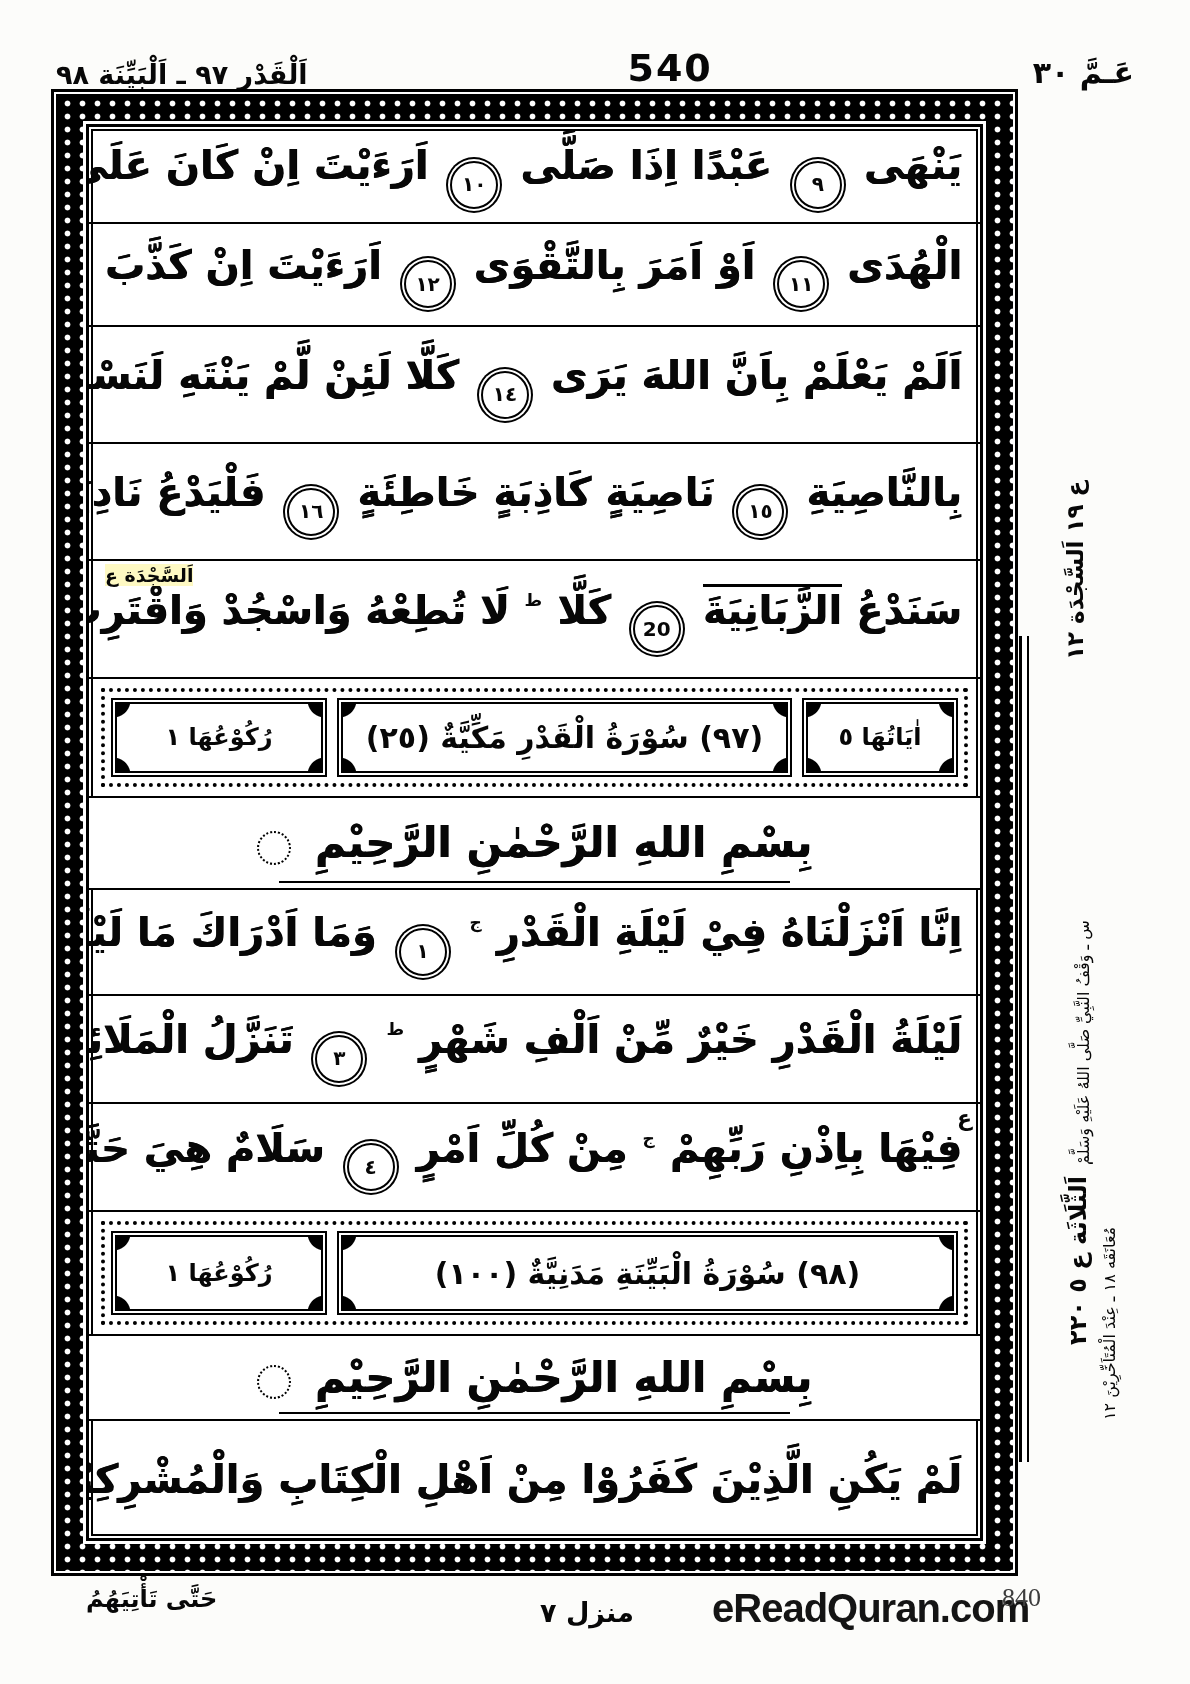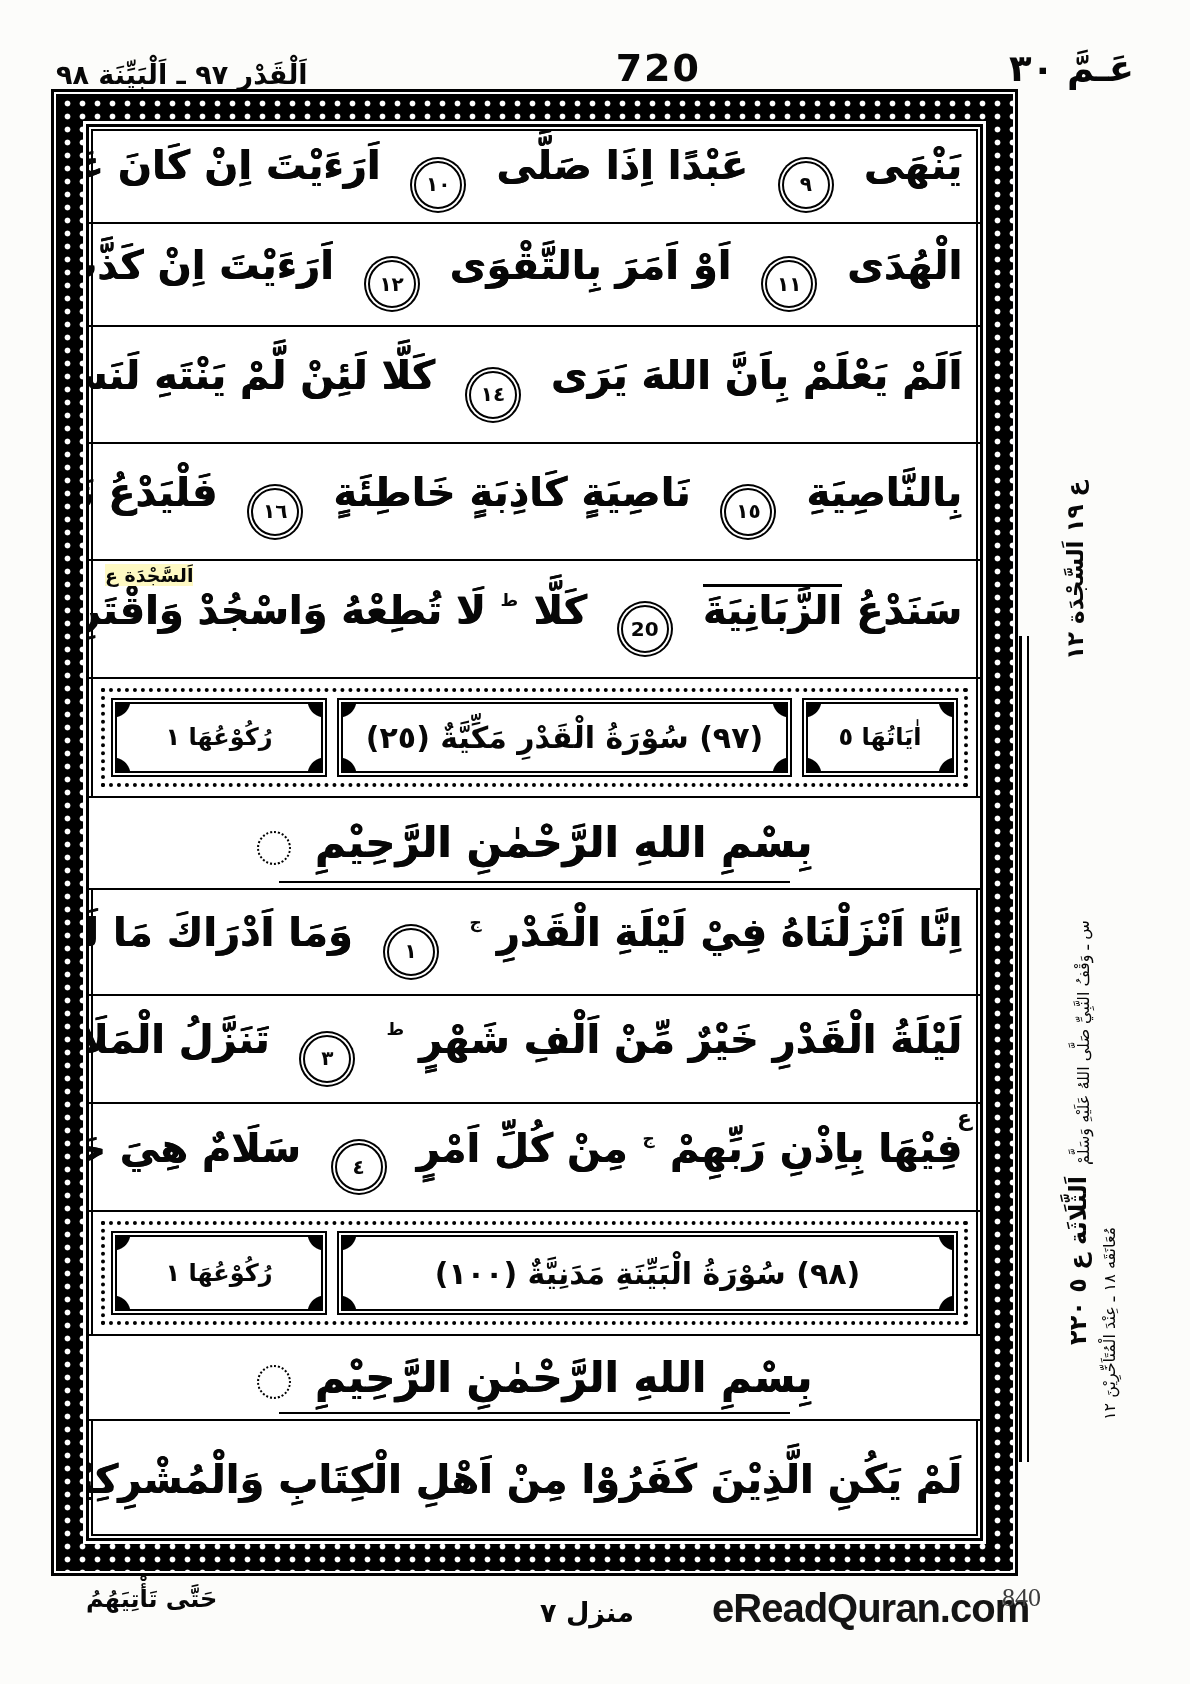--- a/index.html
+++ b/index.html
@@ -8,21 +8,21 @@
     position:relative; width:1190px; height:1684px;
     background:#fcfcfa; overflow:hidden;
     font-family:"DejaVu Sans",sans-serif; color:#070707;
   }
   
   .page-header{
     position:absolute; top:30px; left:56px; right:56px; height:60px;
     display:flex; justify-content:space-between; align-items:flex-end;
     direction:rtl; font-weight:bold;
   }
-  .hdr-right{font-size:37px;}
+  .hdr-right{font-size:30px;}
   .hdr-center{font-size:38px; letter-spacing:2px;}
   .hdr-left{font-size:27px;}
   
   .frame{
     position:absolute; left:56px; top:94px; width:957px; height:1477px;
     background-color:#000;
     background-image:
       radial-gradient(circle, #fff 2.5px, rgba(255,255,255,0) 3.3px);
     background-size:15px 13px; background-position:4px 3px;
     box-shadow:0 0 0 2px #fff, 0 0 0 5px #000;
@@ -43,21 +43,21 @@
     font-size:40px; font-weight:bold; line-height:1.25;
     text-shadow:0.6px 0 #000;
     white-space:nowrap;
   }
   .aya-num{
     display:inline-flex; align-items:center; justify-content:center;
     width:44px; height:44px; border-radius:50%;
     border:2px solid #000; background:#fff;
     box-shadow:0 0 0 2px #fff, 0 0 0 4px #000;
     font-size:20px; font-weight:bold; text-shadow:none;
-    margin:0 20px; vertical-align:-12px;
+    margin:0 8px; vertical-align:-12px;
   }
   .waqf{font-size:17px; vertical-align:18px; margin:0 1px; text-shadow:none;}
   .saj{border-top:3px solid #000; padding-top:0;}
   .row-label{
     position:absolute; left:16px; top:3px;
     font-size:19px; font-weight:bold; direction:rtl; z-index:2;
     background:#fef9c3; text-shadow:none;
   }
   .row-label-r{
     position:absolute; right:8px; top:2px;
@@ -139,21 +139,21 @@
     font-family:"Liberation Serif",serif; color:#3d3d3d;
   }
 </style>
 </head>
 <body>
 
 <div class="page">
 
   <div class="page-header">
     <div class="hdr-right">عَـمَّ ٣٠</div>
-    <div class="hdr-center">720</div>
+    <div class="hdr-center">540</div>
     <div class="hdr-left">اَلْقَدْر ٩٧ ـ اَلْبَيِّنَة ٩٨</div>
   </div>
 
   <div class="frame">
     <div class="frame-inner" id="page-body">
         <div class="sec sec-line" style="flex-grow: 105; flex-basis: 0px;">
           <div class="lwrap"><span class="qt">يَنْهَى</span> <span class="aya-num">٩</span> <span class="qt">عَبْدًا اِذَا صَلَّى</span> <span class="aya-num">١٠</span> <span class="qt">اَرَءَيْتَ اِنْ كَانَ عَلَى</span> </div>
         </div>
         <div class="sec sec-line" style="flex-grow: 112; flex-basis: 0px;">
           <div class="lwrap"><span class="qt">الْهُدَى</span> <span class="aya-num">١١</span> <span class="qt">اَوْ اَمَرَ بِالتَّقْوَى</span> <span class="aya-num">١٢</span> <span class="qt">اَرَءَيْتَ اِنْ كَذَّبَ وَتَوَلَّى</span>  </div>

